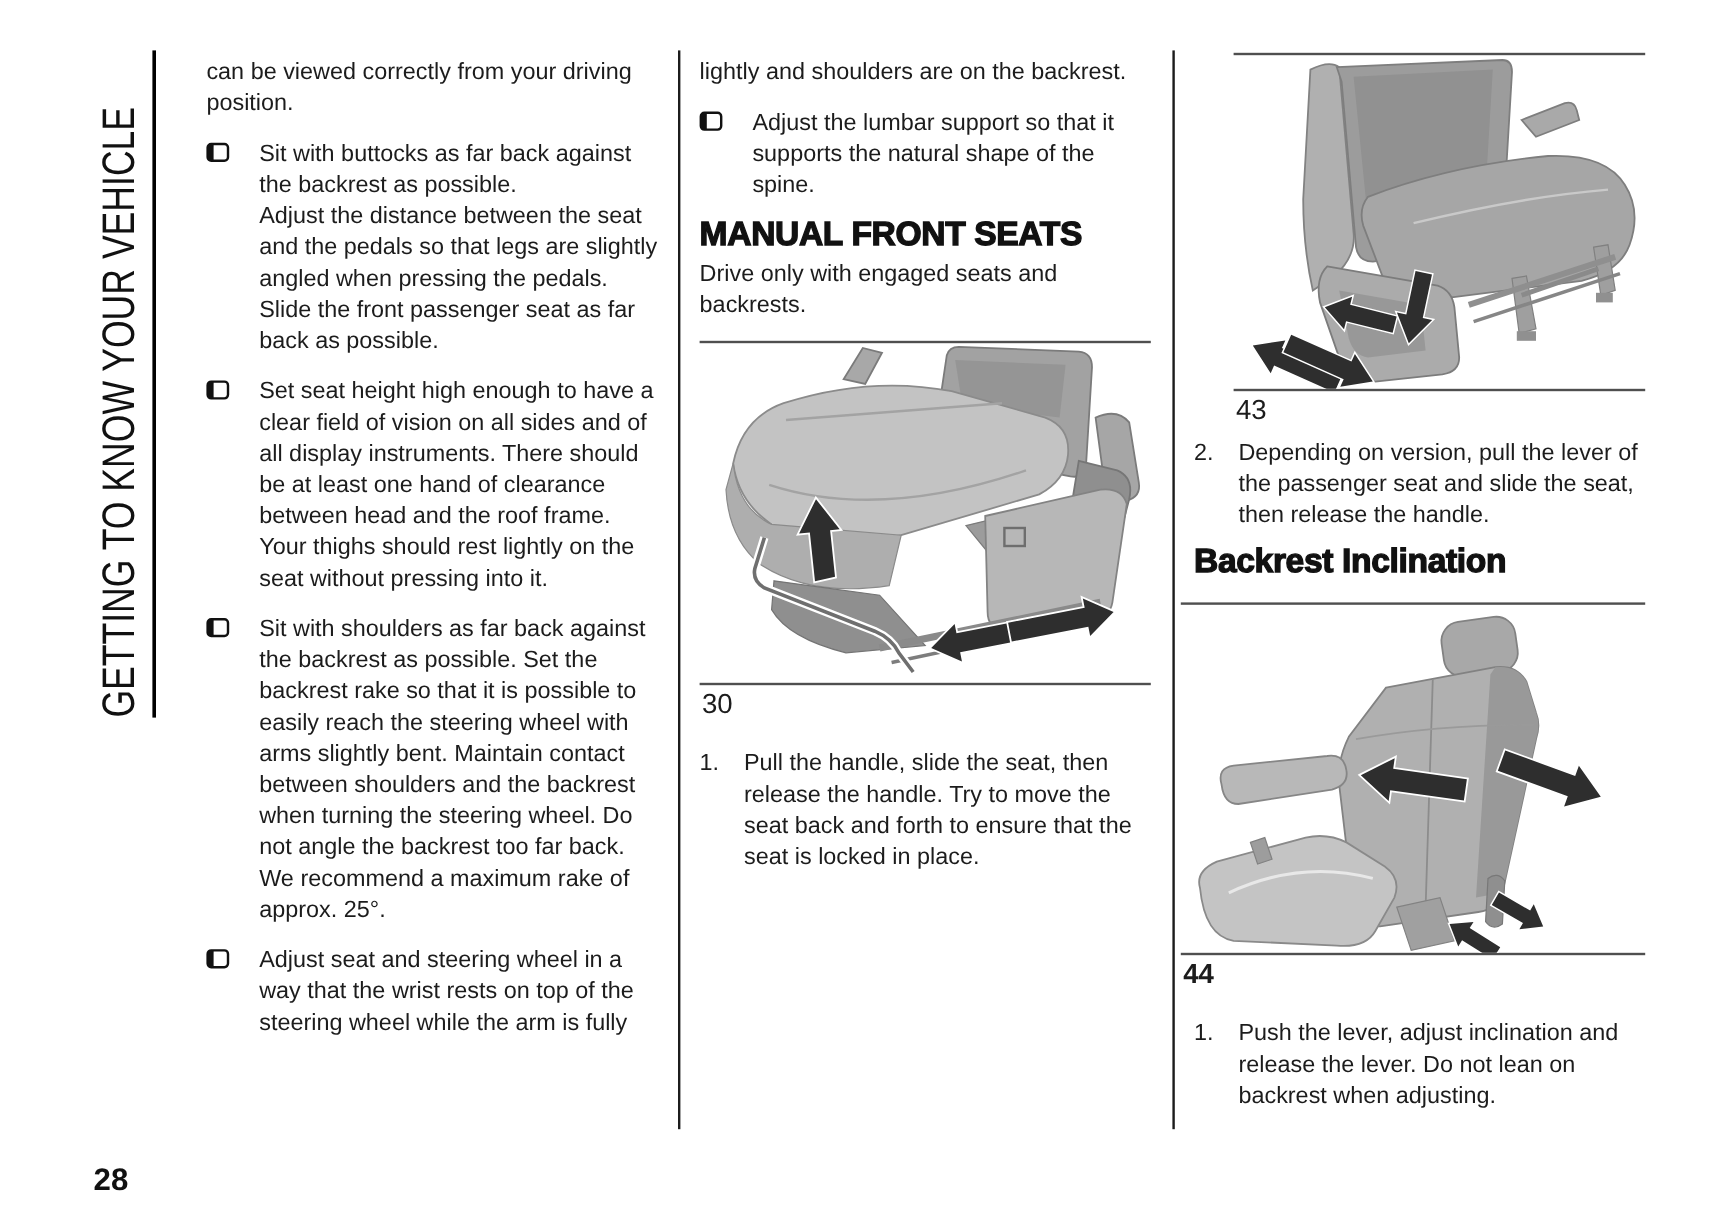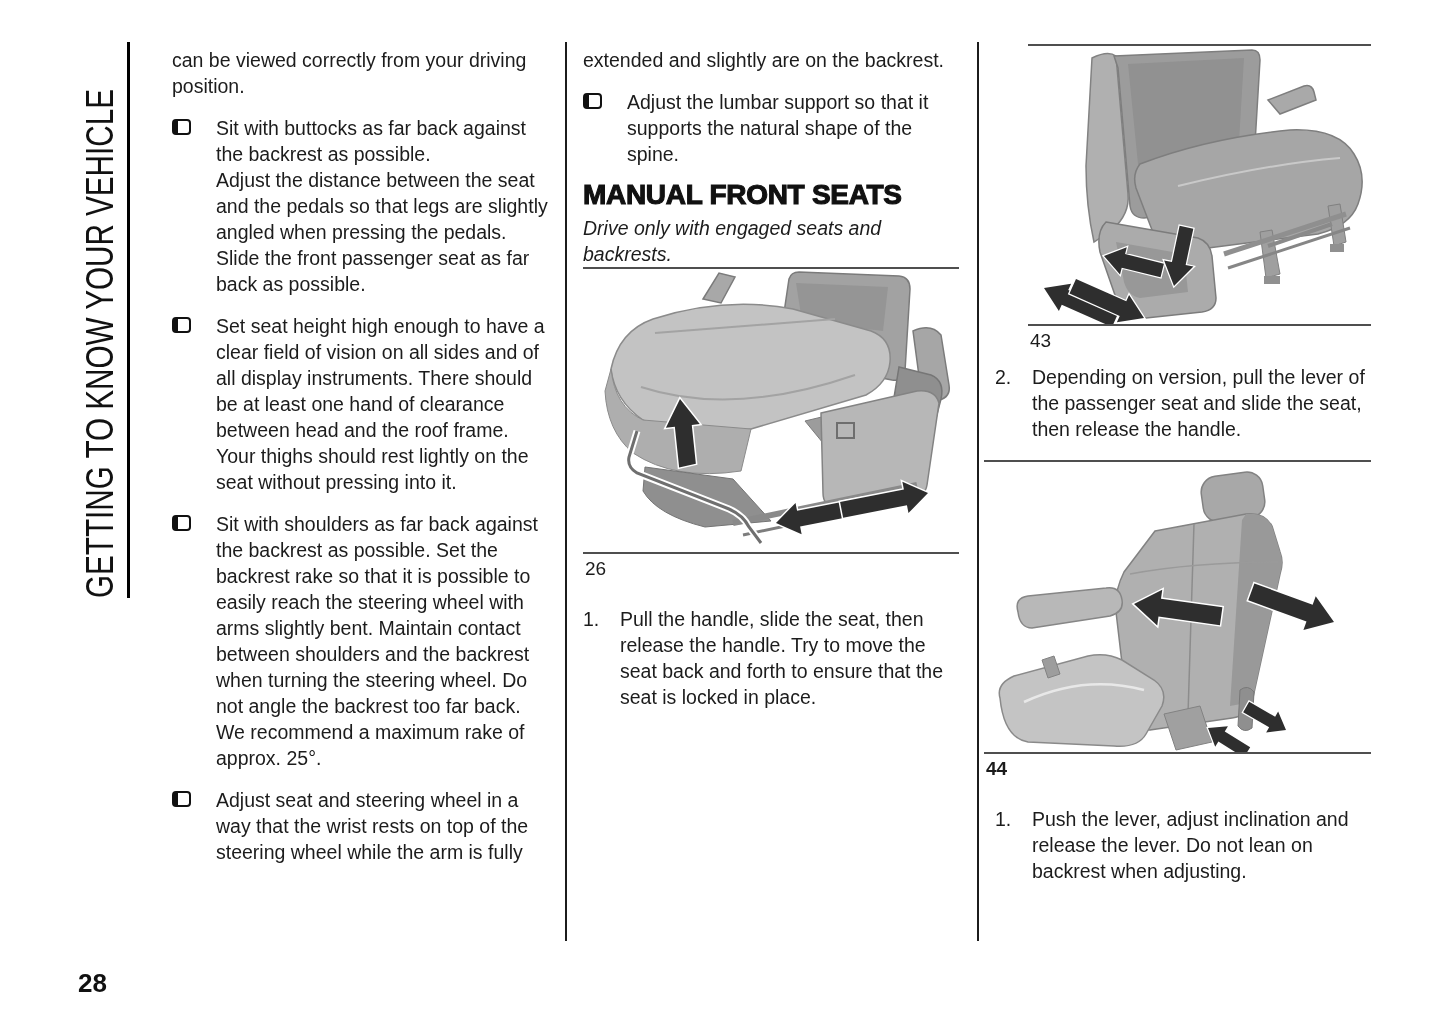--- a/index.html
+++ b/index.html
@@ -30,21 +30,21 @@
   .btext{white-space:pre-line;flex:1;}
   
   .h-section{font-size:28px;line-height:32px;font-weight:bold;color:#111;
              -webkit-text-stroke:1.1px #111;letter-spacing:-0.3px;margin:12px 0 4px 0;}
   .h-sub{font-size:28px;line-height:32px;font-weight:bold;color:#111;
          -webkit-text-stroke:1.1px #111;letter-spacing:-0.3px;margin:8px 0 9px 0;}
   
   .figure{margin:0;}
   .fig-rule{height:2px;background:#4f4f4f;}
   .figure svg{display:block;}
-  .fig-label{font-size:19px;line-height:22px;padding:4px 0 0 2px;color:#1c1c1c;}
+  .fig-label{font-size:23px;line-height:22px;padding:4px 0 0 2px;color:#1c1c1c;}
   .fig43{margin-left:33px;width:343px;margin-top:4px;}
   .fig44{margin-left:-11px;width:387px;margin-top:18px;font-weight:bold;}
   
   .step{display:flex;margin-top:26px;}
   .step-num{flex:0 0 37px;}
   .step-text{flex:1;}
   .mt12{margin-top:12px;}
 </style>
 </head>
 <body>
@@ -76,29 +76,29 @@
       <span class="checkbox"></span>
       <div class="btext">Sit with shoulders as far back against the backrest as possible. Set the backrest rake so that it is possible to easily reach the steering wheel with arms slightly bent. Maintain contact between shoulders and the backrest when turning the steering wheel. Do not angle the backrest too far back. We recommend a maximum rake of approx. 25°.</div>
     </div>
     <div class="bullet">
       <span class="checkbox"></span>
       <div class="btext">Adjust seat and steering wheel in a way that the wrist rests on top of the steering wheel while the arm is fully</div>
     </div>
   </div>
 
   <div class="col col2">
-    <p class="para">extended and slightly are on the backrest.</p>
+    <p class="para">lightly and shoulders are on the backrest.</p>
 
     <div class="bullet" style="margin-bottom:12px;">
       <span class="checkbox"></span>
       <div class="btext">Adjust the lumbar support so that it supports the natural shape of the spine.</div>
     </div>
 
     <div class="h-section">MANUAL FRONT SEATS</div>
-    <p class="para" style="margin-bottom:0;font-style:italic;">Drive only with engaged seats and backrests.</p>
+    <p class="para" style="margin-bottom:17px;">Drive only with engaged seats and backrests.</p>
 
     <div class="figure">
       <div class="fig-rule"></div>
       <svg width="376" height="283" viewBox="0 0 376 283">
 
         <path d="M120,30 L136,4 L152,8 L138,34 Z" fill="#a8a8a8" stroke="#7b7b7b" stroke-width="1.5"></path>
 
         <path d="M198,64 L206,10 Q208,3 216,3 L316,7 Q327,8 327,20 L322,102 Q321,113 309,111 L236,97 L201,89 Z" fill="#a2a2a2" stroke="#7b7b7b" stroke-width="1.5"></path>
         <path d="M213,14 L305,18 L300,62 L219,52 Z" fill="#959595"></path>
 
@@ -127,21 +127,21 @@
 
         <g fill="#2e2e2e" stroke="#ffffff" stroke-width="3" paint-order="stroke">
           <polygon points="0,0 -17,27 -8,27 -8,68 9,66 9,27 17,27" transform="translate(97,130) rotate(-6)"></polygon>
         </g>
         <g fill="#2e2e2e" stroke="#ffffff" stroke-width="3" paint-order="stroke">
           <polygon points="0,0 23,-16 23,-8 88,-8 88,8 23,8 23,16" transform="translate(193,254) rotate(-11)"></polygon>
           <polygon points="0,0 -23,-16 -23,-8 -88,-8 -88,8 -23,8 -23,16" transform="translate(345,224) rotate(-11)"></polygon>
         </g>
       </svg>
       <div class="fig-rule"></div>
-      <div class="fig-label">26</div>
+      <div class="fig-label">30</div>
     </div>
 
     <div class="step">
       <div class="step-num">1.</div>
       <div class="step-text">Pull the handle, slide the seat, then release the handle. Try to move the seat back and forth to ensure that the seat is locked in place.</div>
     </div>
   </div>
 
   <div class="col col3">
 
@@ -181,20 +181,21 @@
       </svg>
       <div class="fig-rule"></div>
       <div class="fig-label">43</div>
     </div>
 
     <div class="step mt12" style="margin-top:12px;">
       <div class="step-num">2.</div>
       <div class="step-text">Depending on version, pull the lever of the passenger seat and slide the seat, then release the handle.</div>
     </div>
 
+    <div class="h-sub" style="margin-top:10px;">Backrest Inclination</div>
 
     <div class="figure fig44">
       <div class="fig-rule"></div>
       <svg width="387" height="290" viewBox="0 0 387 290">
 
         <rect x="218" y="12" width="62" height="46" rx="16" fill="#a8a8a8" stroke="#828282" stroke-width="1.5" transform="rotate(-8 249 35)"></rect>
         <rect x="240" y="56" width="12" height="16" fill="#8e8e8e"></rect>
 
         <path d="M171,69 L262,52 Q280,50 288,64 L296,90 Q300,100 296,112 L268,240 Q264,254 248,256 L166,268 Q150,268 144,252 L132,150 Q130,130 140,110 Z" fill="#b0b0b0" stroke="#828282" stroke-width="1.5"></path>
         <path d="M262,52 Q280,50 288,64 L296,90 Q300,100 296,112 L268,240 L246,244 L258,58 Z" fill="#999999"></path>

